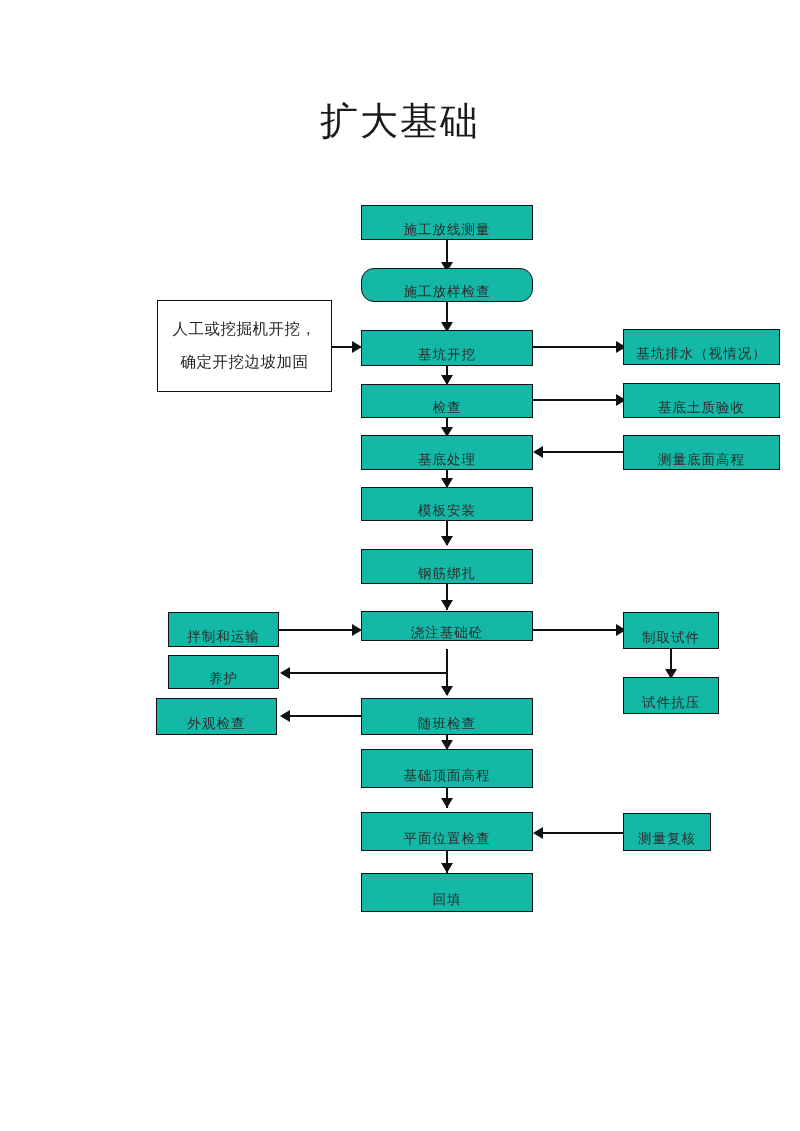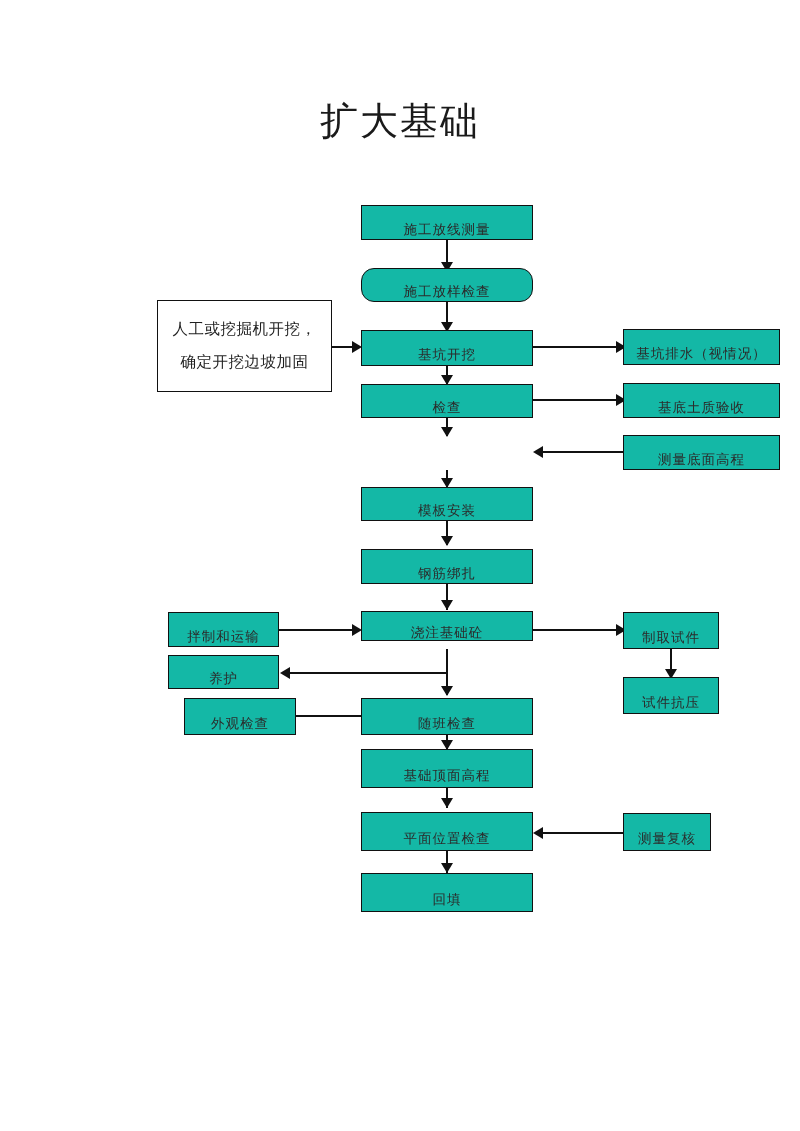--- a/index.html
+++ b/index.html
@@ -164,20 +164,23 @@
   </div>
 
   <div class="box clip" style="left:361px; top:330px; width:172px; height:36px;">
     <span class="tx">基坑开挖</span>
   </div>
 
   <div class="box clip" style="left:361px; top:384px; width:172px; height:34px;">
     <span class="tx">检查</span>
   </div>
 
+  <div class="box clip" style="left:361px; top:435px; width:172px; height:35px;">
+    <span class="tx">基底处理</span>
+  </div>
 
   <div class="box clip" style="left:361px; top:487px; width:172px; height:34px;">
     <span class="tx">模板安装</span>
   </div>
 
   <div class="box clip" style="left:361px; top:549px; width:172px; height:35px;">
     <span class="tx">钢筋绑扎</span>
   </div>
 
   <div class="box clip" style="left:361px; top:611px; width:172px; height:30px;">
@@ -225,17 +228,17 @@
   </div>
 
   <div class="box clip" style="left:168px; top:612px; width:111px; height:35px;">
     <span class="tx">拌制和运输</span>
   </div>
 
   <div class="box clip" style="left:168px; top:655px; width:111px; height:34px;text-align:center;">
     <span class="tx">养护</span>
   </div>
 
-  <div class="box clip" style="left:184px; top:698px; width:112px; height:37px;">
+  <div class="box clip" style="left:156px; top:698px; width:121px; height:37px;">
     <span class="tx">外观检查</span>
   </div>
 
 </div>
 
 </body></html>

